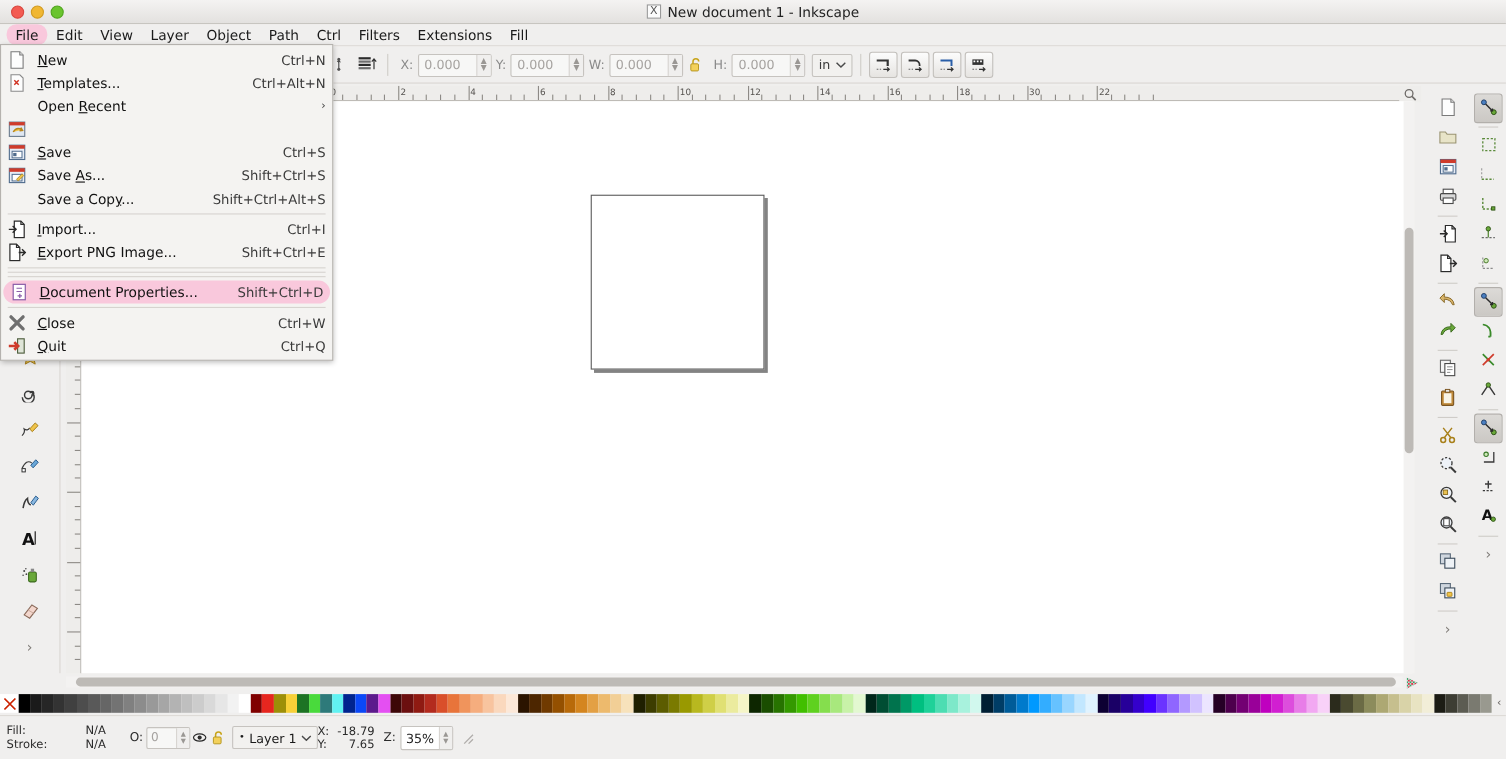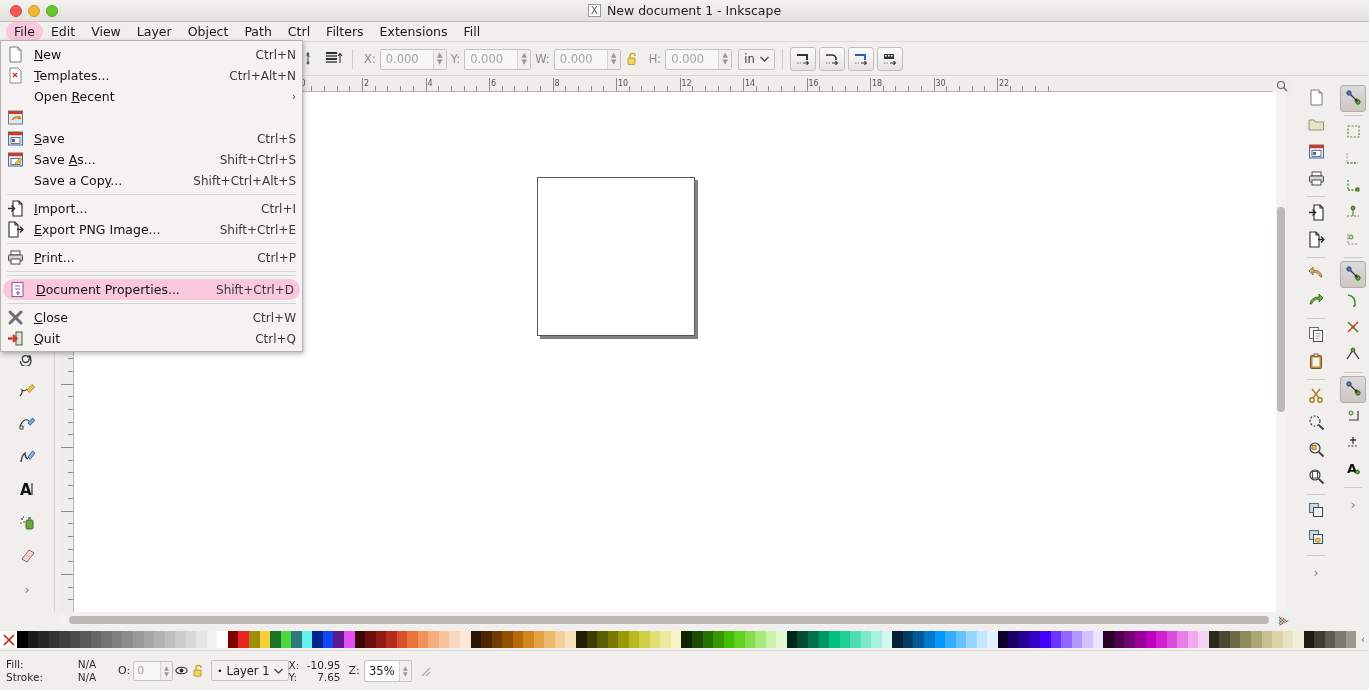--- a/index.html
+++ b/index.html
@@ -1010,21 +1010,21 @@
       <span>Layer 1</span>
       <svg width="9" height="6" viewBox="0 0 9 6">
           <path d="M0.5 1 L4.5 5 L8.5 1" stroke="#4a4a4a" stroke-width="1.3" fill="none"></path>
         </svg>
     </span>
 
 
     <span class="coords">
       <span class="row">
         <span class="cl">X:</span>
-        <span class="cv">-10.95</span>
+        <span class="cv">-18.79</span>
       </span>
       <span class="row">
         <span class="cl">Y:</span>
         <span class="cv">7.65</span>
       </span>
     </span>
 
     <span class="zlabel">Z:</span>
     <span class="zspin">
       <input readonly="" value="35%" style="">
@@ -1122,31 +1122,20 @@
           <svg width="17" height="17" viewBox="0 0 17 17">
             <path d="M2 1 h6 l3 3 v12 h-9 z" fill="#fff" stroke="#2b2b2b" stroke-width="1.1"></path>
             <path d="M8 1 v3 h3" fill="none" stroke="#2b2b2b" stroke-width="1.1"></path>
             <path d="M10 8.5 h5.5 M13 5.5 L16 8.5 L13 11.5" stroke="#2b2b2b" stroke-width="1.3" fill="none"></path>
           </svg>
         </span>
         <span class="di-lbl"><u>E</u>xport PNG Image...</span>
         <span class="di-acc">Shift+Ctrl+E</span>
       </div>
       <div class="dsep"></div>
-      <div class="ditem">
-        <span class="di-ico">
-          <svg width="17" height="17" viewBox="0 0 17 17">
-            <rect x="4" y="2" width="9" height="4" fill="#fff" stroke="#4a4a4a" stroke-width="1"></rect>
-            <rect x="1.5" y="6" width="14" height="6" rx="1" fill="#d8d8d8" stroke="#4a4a4a" stroke-width="1"></rect>
-            <rect x="4" y="10" width="9" height="5" fill="#fff" stroke="#4a4a4a" stroke-width="1"></rect>
-          </svg>
-        </span>
-        <span class="di-lbl"><u>P</u>rint...</span>
-        <span class="di-acc">Ctrl+P</span>
-      </div>
       <div class="dsep"></div>
       <div class="dsep"></div>
       <div class="ditem hl">
         <span class="di-ico">
           <svg width="17" height="17" viewBox="0 0 17 17">
             <rect x="3" y="1.5" width="11" height="14" fill="#fff" stroke="#8b5fa8" stroke-width="1.1"></rect>
             <path d="M6 5 h5 M6 8 h5" stroke="#8b5fa8" stroke-width="1"></path>
             <path d="M9 10 v4 M7 12 h4" stroke="#8b5fa8" stroke-width="1.2"></path>
           </svg>
         </span>

